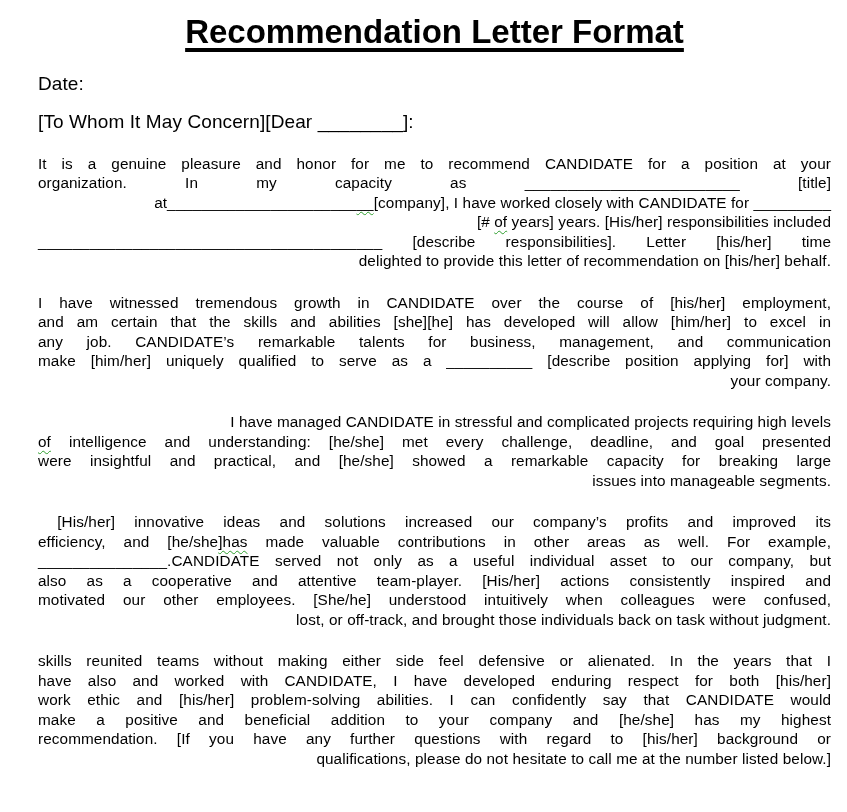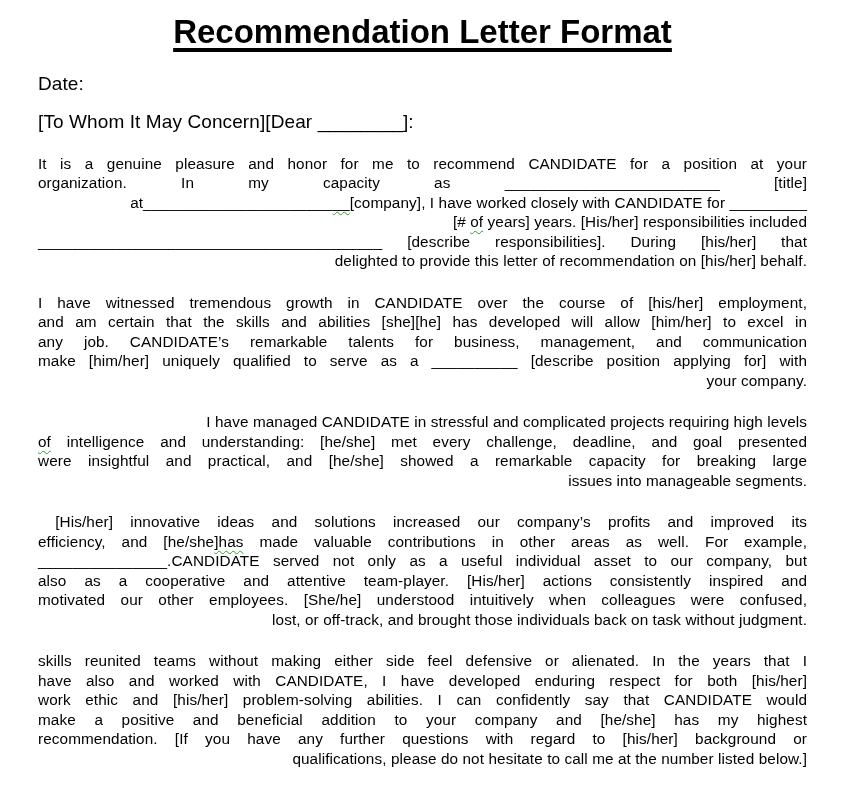--- a/index.html
+++ b/index.html
@@ -7,21 +7,21 @@
     width: 847px; height: 812px;
     background: #ffffff;
     overflow: hidden;
   }
   body {
     font-family: "Liberation Sans", "DejaVu Sans", sans-serif;
     color: #000000;
   }
   .page {
     width: 847px; height: 812px;
-    padding: 8px 40px 0 38px;
+    padding: 8px 16px 0 38px;
     background: #ffffff;
     border-radius: 11px;
   }
   .doc-title {
     text-align: center;
     font-size: 33px;
     font-weight: 700;
     line-height: 40px;
     margin-top: 4px;
     white-space: nowrap;
@@ -64,21 +64,21 @@
 <div class="page">
   <h1 class="doc-title"><span class="u">Recommendation Letter Format</span></h1>
   <div class="bodyline dateline">Date:</div>
   <div class="bodyline salutation">[To Whom It May Concern][Dear ________]:</div>
   <div id="letter-body">
       <div class="paragraph">
         <div class="tline j"><span>It is a genuine pleasure and honor for me to recommend CANDIDATE for a position at your</span></div>
         <div class="tline j"><span>organization. In my capacity as _________________________ [title]</span></div>
         <div class="tline"><span>at______________________</span><span class="grammar">__</span><span>[company], I have worked closely with CANDIDATE for _________</span></div>
         <div class="tline"><span>[# </span><span class="grammar">of</span><span> years] years. [His/her] responsibilities included</span></div>
-        <div class="tline j"><span>________________________________________ [describe responsibilities]. During [his/her] that</span></div>
+        <div class="tline j"><span>________________________________________ [describe responsibilities]. Letter [his/her] time</span></div>
         <div class="tline"><span>delighted to provide this letter of recommendation on [his/her] behalf.</span></div>
       </div>
       <div class="paragraph">
         <div class="tline j"><span>I have witnessed tremendous growth in CANDIDATE over the course of [his/her] employment,</span></div>
         <div class="tline j"><span>and am certain that the skills and abilities [she][he] has developed will allow [him/her] to excel in</span></div>
         <div class="tline j"><span>any job. CANDIDATE’s remarkable talents for business, management, and communication</span></div>
         <div class="tline j"><span>make [him/her] uniquely qualified to serve as a __________ [describe position applying for] with</span></div>
         <div class="tline"><span>your company.</span></div>
       </div>
       <div class="paragraph">

